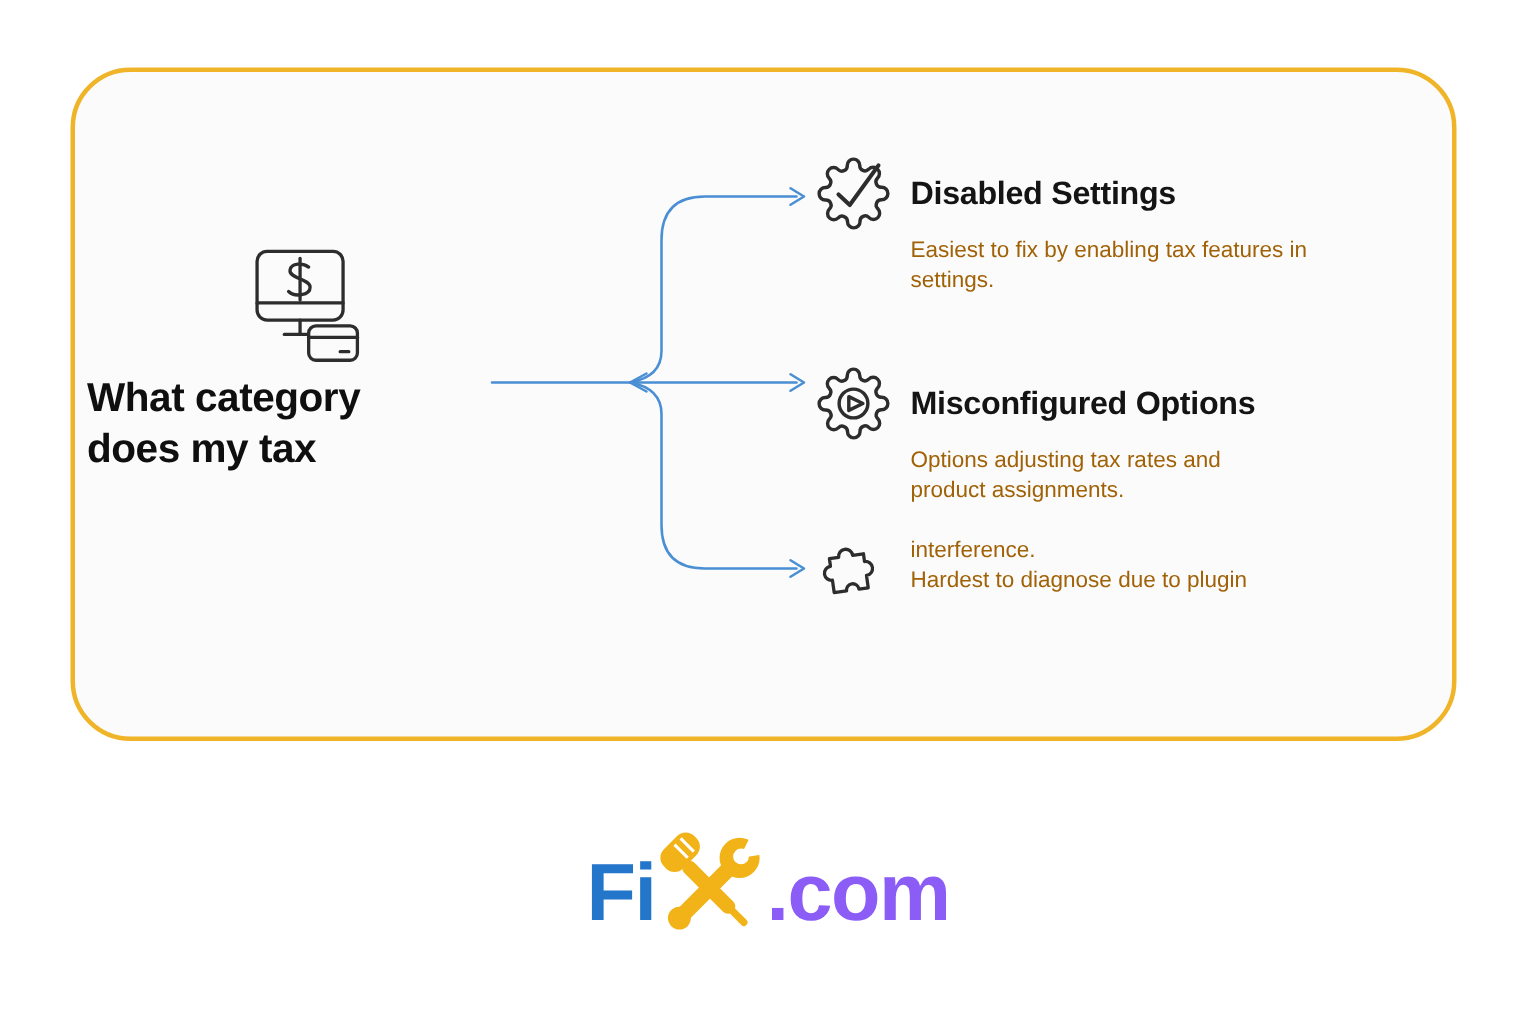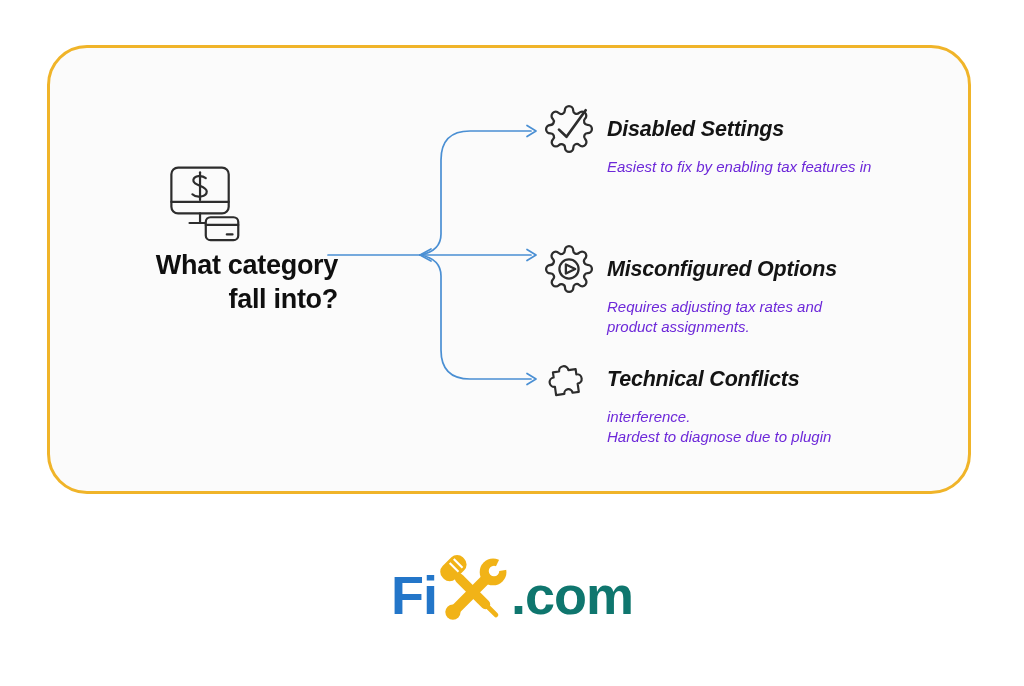--- a/index.html
+++ b/index.html
@@ -9,39 +9,39 @@
   }
   .card{
     position:absolute;left:47px;top:45px;width:924px;height:449px;
     background:#fbfbfb;border:3px solid #f0b429;border-radius:40px;
     box-sizing:border-box;
   }
   .center-icon{position:absolute;left:108px;top:110px;width:86px;height:86px;}
   .question{
     position:absolute;left:8px;top:200px;width:280px;
     font-size:27px;font-weight:700;line-height:34px;letter-spacing:-0.3px;
-    color:#0f0f0f;text-align:right;
+    color:#0f0f0f;text-align:left;
   }
   .arrows{position:absolute;left:0;top:0;width:924px;height:449px;pointer-events:none;}
   .branch{position:absolute;left:494px;width:390px;display:flex;gap:13px;align-items:flex-start;}
   .branch.b1{top:56px;}
   .branch.b2{top:196px;}
   .branch.b3{top:306px;}
   .branch-icon{width:50px;height:50px;flex:0 0 50px;}
   .branch-icon svg{overflow:visible;}
-  .branch-text{width:330px;font-style:italic;}
+  .branch-text{width:330px;}
   .branch-title{font-size:21.5px;font-weight:700;color:#141414;line-height:50px;letter-spacing:-0.2px;}
-  .branch-desc{font-size:15px;color:#6d28d9;line-height:20px;margin-top:3px;}
+  .branch-desc{font-size:15px;color:#a16207;line-height:20px;margin-top:3px;}
   .footer-logo{
     position:absolute;left:0;top:552px;width:1024px;height:86px;
     display:flex;align-items:center;justify-content:center;
   }
   .logo-text{font-size:54px;font-weight:700;letter-spacing:-1px;line-height:1;}
   .logo-blue{color:#2376c9;}
-  .logo-yellow{color:#0f766e;}
+  .logo-yellow{color:#8b5cf6;}
   .logo-x{width:88px;height:86px;margin:0 -6px 6px -8px;}
 </style>
 </head>
 <body>
 
 <div class="card">
 
   <div class="center-icon">
     <svg width="86" height="86" viewBox="0 0 90 90" fill="none">
       <g stroke="#2d2d2d" stroke-width="2.3" stroke-linecap="round" stroke-linejoin="round">
@@ -53,21 +53,21 @@
         <path d="M33 68 H55"></path>
         <rect x="50" y="62" width="34" height="24" rx="5" fill="#fbfbfb"></rect>
         <path d="M50 70 H84"></path>
         <path d="M72 80 H78"></path>
       </g>
     </svg>
   </div>
 
   <div class="question">
     <div>What category</div>
-    <div>fall into?</div>
+    <div>does my tax</div>
   </div>
 
   <svg class="arrows" viewBox="0 0 924 449" fill="none">
     <g stroke="#4a8fd3" stroke-width="1.7" stroke-linecap="round" stroke-linejoin="round">
 
       <path d="M278 207 H370"></path>
 
       <path d="M370 207 C381 205 391 200 391 186 V112 Q391 83 420 83 H481"></path>
 
       <path d="M370 207 H481"></path>
@@ -86,49 +86,49 @@
     <div class="branch-icon">
       <svg width="50" height="50" viewBox="0 0 24 24" fill="none" stroke="#2d2d2d" stroke-width="1.1" stroke-linecap="round" stroke-linejoin="round">
         <path d="M19.4 15a1.65 1.65 0 0 0 .33 1.82l.06.06a2 2 0 0 1 0 2.83 2 2 0 0 1-2.83 0l-.06-.06a1.65 1.65 0 0 0-1.82-.33 1.65 1.65 0 0 0-1 1.51V21a2 2 0 0 1-2 2 2 2 0 0 1-2-2v-.09A1.65 1.65 0 0 0 9 19.4a1.65 1.65 0 0 0-1.82.33l-.06.06a2 2 0 0 1-2.83 0 2 2 0 0 1 0-2.83l.06-.06a1.65 1.65 0 0 0 .33-1.82 1.65 1.65 0 0 0-1.51-1H3a2 2 0 0 1-2-2 2 2 0 0 1 2-2h.09A1.65 1.65 0 0 0 4.6 9a1.65 1.65 0 0 0-.33-1.82l-.06-.06a2 2 0 0 1 0-2.83 2 2 0 0 1 2.83 0l.06.06a1.65 1.65 0 0 0 1.82.33H9a1.65 1.65 0 0 0 1-1.51V3a2 2 0 0 1 2-2 2 2 0 0 1 2 2v.09a1.65 1.65 0 0 0 1 1.51 1.65 1.65 0 0 0 1.82-.33l.06-.06a2 2 0 0 1 2.83 0 2 2 0 0 1 0 2.83l-.06.06a1.65 1.65 0 0 0-.33 1.82V9a1.65 1.65 0 0 0 1.51 1H21a2 2 0 0 1 2 2 2 2 0 0 1-2 2h-.09a1.65 1.65 0 0 0-1.51 1z"></path>
         <path d="M7.2 12.3 L10.8 15.7 L20 3" stroke-width="1.3"></path>
       </svg>
     </div>
     <div class="branch-text">
       <div class="branch-title">Disabled Settings</div>
       <div class="branch-desc">
         <div>Easiest to fix by enabling tax features in</div>
+        <div>settings.</div>
       </div>
     </div>
   </div>
 
   <div class="branch b2">
     <div class="branch-icon">
       <svg width="50" height="50" viewBox="0 0 24 24" fill="none" stroke="#2d2d2d" stroke-width="1.1" stroke-linecap="round" stroke-linejoin="round">
         <path d="M19.4 15a1.65 1.65 0 0 0 .33 1.82l.06.06a2 2 0 0 1 0 2.83 2 2 0 0 1-2.83 0l-.06-.06a1.65 1.65 0 0 0-1.82-.33 1.65 1.65 0 0 0-1 1.51V21a2 2 0 0 1-2 2 2 2 0 0 1-2-2v-.09A1.65 1.65 0 0 0 9 19.4a1.65 1.65 0 0 0-1.82.33l-.06.06a2 2 0 0 1-2.83 0 2 2 0 0 1 0-2.83l.06-.06a1.65 1.65 0 0 0 .33-1.82 1.65 1.65 0 0 0-1.51-1H3a2 2 0 0 1-2-2 2 2 0 0 1 2-2h.09A1.65 1.65 0 0 0 4.6 9a1.65 1.65 0 0 0-.33-1.82l-.06-.06a2 2 0 0 1 0-2.83 2 2 0 0 1 2.83 0l.06.06a1.65 1.65 0 0 0 1.82.33H9a1.65 1.65 0 0 0 1-1.51V3a2 2 0 0 1 2-2 2 2 0 0 1 2 2v.09a1.65 1.65 0 0 0 1 1.51 1.65 1.65 0 0 0 1.82-.33l.06-.06a2 2 0 0 1 2.83 0 2 2 0 0 1 0 2.83l-.06.06a1.65 1.65 0 0 0-.33 1.82V9a1.65 1.65 0 0 0 1.51 1H21a2 2 0 0 1 2 2 2 2 0 0 1-2 2h-.09a1.65 1.65 0 0 0-1.51 1z"></path>
         <circle cx="12" cy="12" r="4.6"></circle>
         <path d="M10.5 9.8 L15 12 L10.5 14.2 Z"></path>
       </svg>
     </div>
     <div class="branch-text">
       <div class="branch-title">Misconfigured Options</div>
       <div class="branch-desc">
-        <div>Requires adjusting tax rates and</div>
+        <div>Options adjusting tax rates and</div>
         <div>product assignments.</div>
       </div>
     </div>
   </div>
 
   <div class="branch b3">
     <div class="branch-icon">
       <svg width="50" height="50" viewBox="0 0 48 48" fill="none" stroke="#2d2d2d" stroke-width="2.1" stroke-linecap="round" stroke-linejoin="round">
         <path transform="rotate(-8 21 27)" d="M10 16 L16 16 A4.5 4.5 0 1 1 25 16 L32 16 L32 21 A4.5 4.5 0 1 1 32 30 L32 38 L26 38 A4 4 0 0 0 18 38 L10 38 L10 30 A4.5 4.5 0 1 1 10 21 Z"></path>
       </svg>
     </div>
     <div class="branch-text">
-      <div class="branch-title">Technical Conflicts</div>
       <div class="branch-desc">
         <div>interference.</div>
         <div>Hardest to diagnose due to plugin</div>
       </div>
     </div>
   </div>
 
 </div>
 
 <div class="footer-logo">

